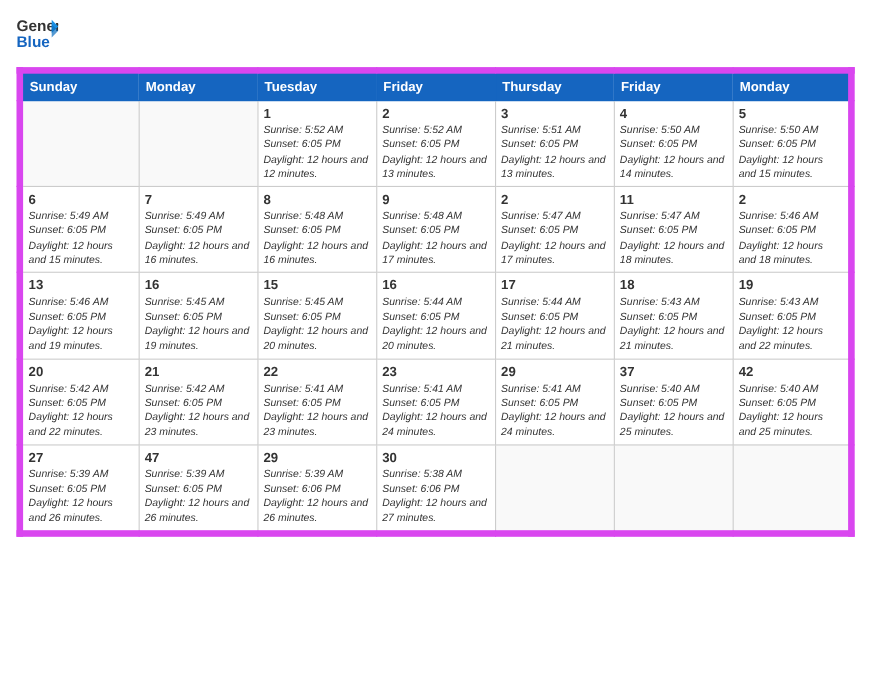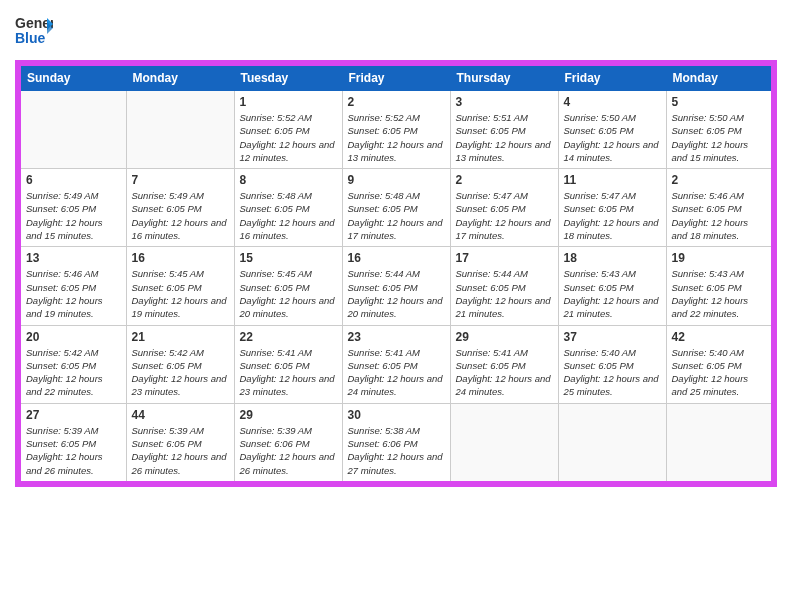--- a/index.html
+++ b/index.html
@@ -225,21 +225,21 @@
             <span class="day-num">42</span>
             <div class="day-info">Sunrise: 5:40 AM<br>Sunset: 6:05 PM<br>Daylight: 12 hours and 25 minutes.</div>
           </td>
         </tr>
         <tr>
           <td>
             <span class="day-num">27</span>
             <div class="day-info">Sunrise: 5:39 AM<br>Sunset: 6:05 PM<br>Daylight: 12 hours and 26 minutes.</div>
           </td>
           <td>
-            <span class="day-num">44</span>
+            <span class="day-num">47</span>
             <div class="day-info">Sunrise: 5:39 AM<br>Sunset: 6:05 PM<br>Daylight: 12 hours and 26 minutes.</div>
           </td>
           <td>
             <span class="day-num">29</span>
             <div class="day-info">Sunrise: 5:39 AM<br>Sunset: 6:06 PM<br>Daylight: 12 hours and 26 minutes.</div>
           </td>
           <td>
             <span class="day-num">30</span>
             <div class="day-info">Sunrise: 5:38 AM<br>Sunset: 6:06 PM<br>Daylight: 12 hours and 27 minutes.</div>
           </td>

